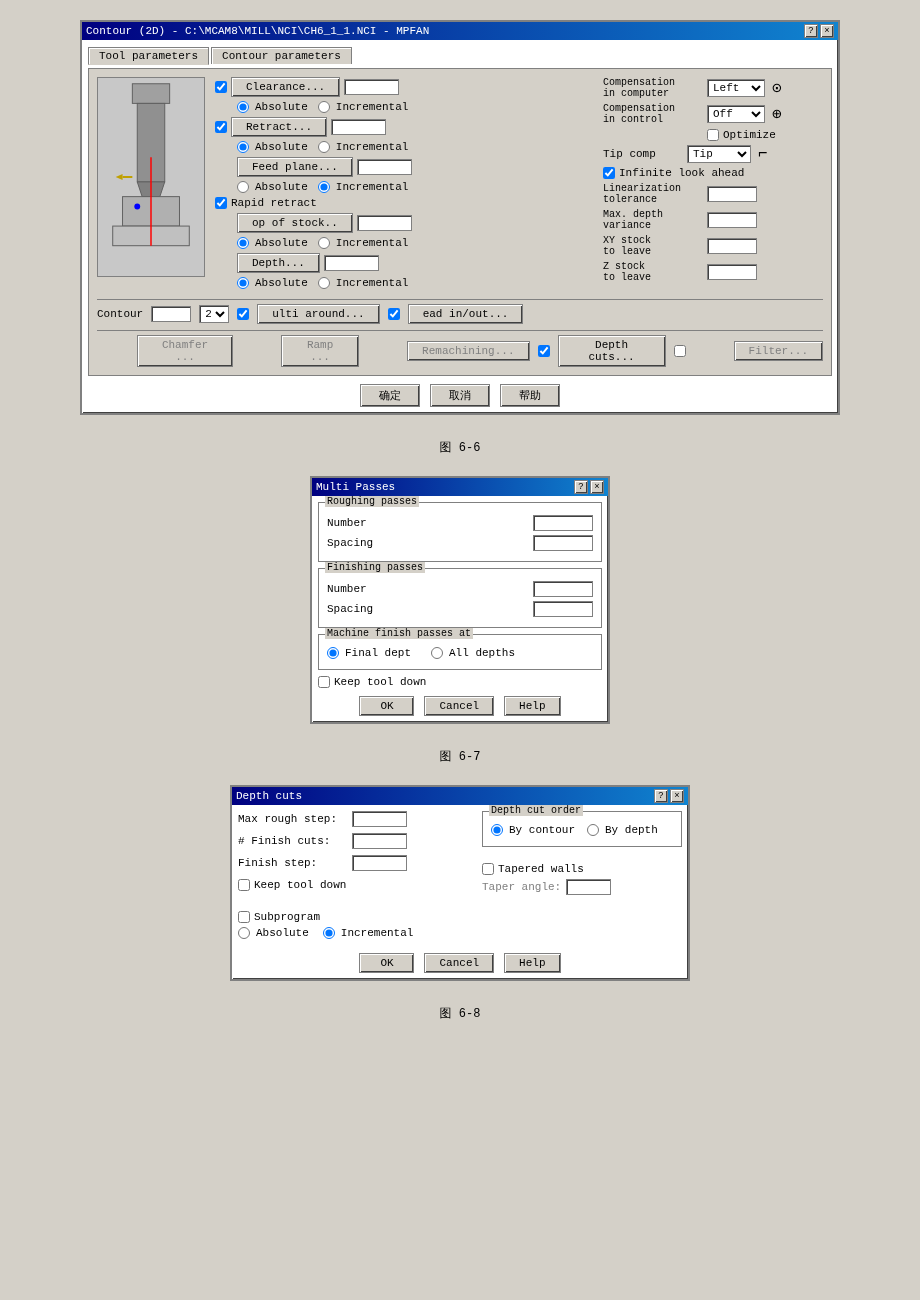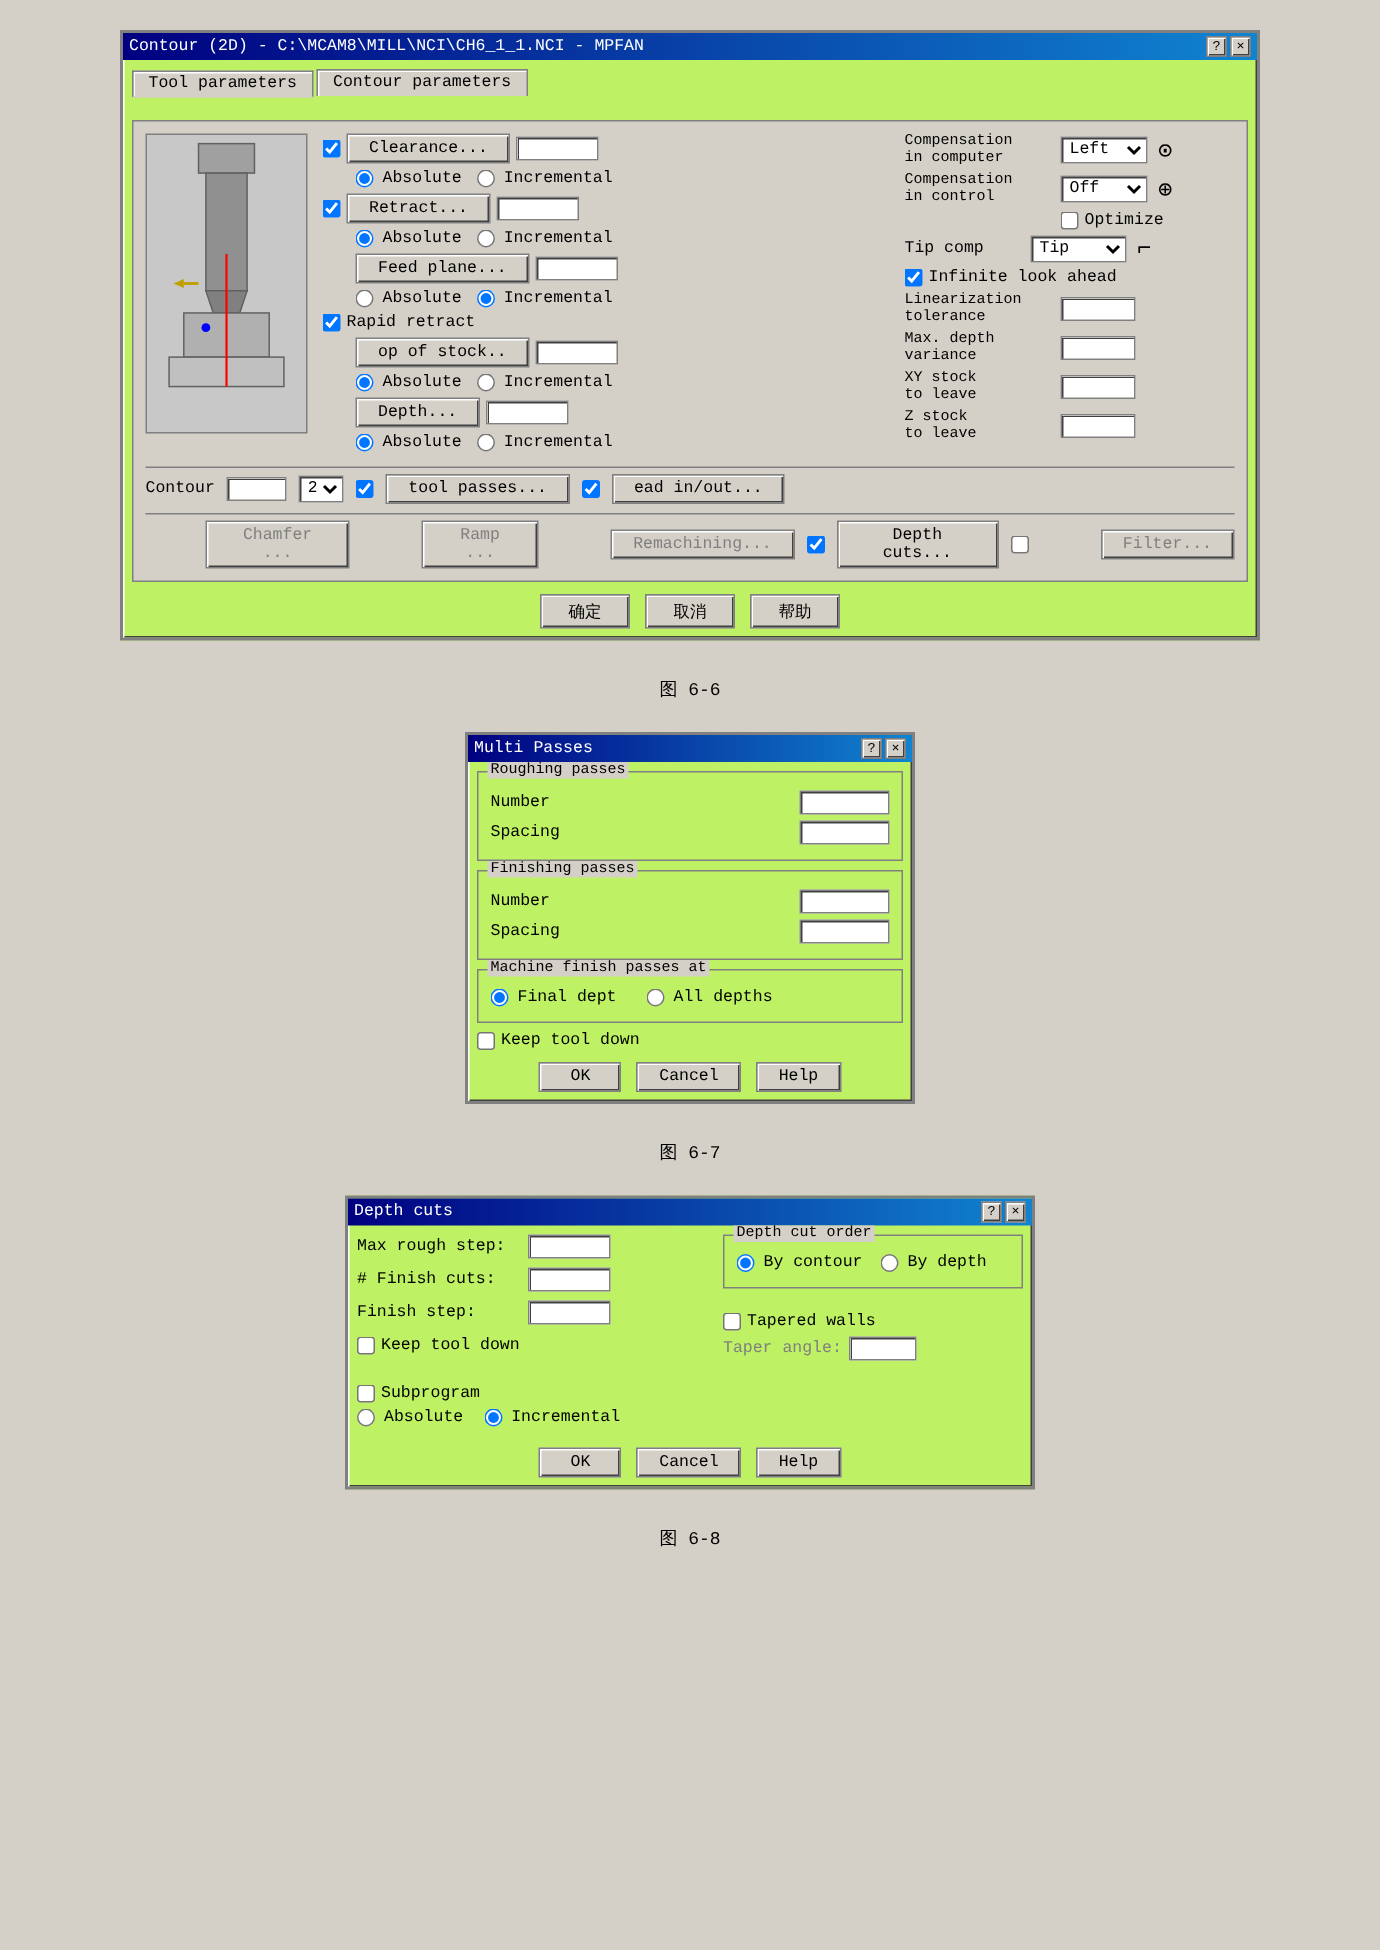--- a/index.html
+++ b/index.html
@@ -15,21 +15,21 @@
     .page-container {
       display: flex;
       flex-direction: column;
       align-items: center;
       gap: 20px;
     }
 
     
     .win-container {
       border: 2px solid #808080;
-      background: #bef264;
+      background: #ffffff;
       box-shadow: inset 1px 1px #fff, inset -1px -1px #404040;
     }
 
     .win-titlebar {
       background: linear-gradient(to right, #000080, #1084d0);
       color: #fff;
       padding: 2px 4px;
       display: flex;
       justify-content: space-between;
       align-items: center;
@@ -57,21 +57,22 @@
     }
 
     .win-content {
       padding: 6px;
     }
 
     
     .tab-bar {
       display: flex;
       gap: 2px;
-      margin-bottom: 16px;
+      margin-bottom: 4px;
+      align-items: flex-end;
     }
 
     .tab {
       padding: 2px 10px;
       border: 1px solid #808080;
       border-bottom: none;
       background: #d4d0c8;
       cursor: pointer;
       font-size: 11px;
       font-family: "Courier New", monospace;
@@ -447,21 +448,21 @@
           </div>
         </div>
 
         <div class="bottom-bar">
           <span>Contour</span>
           <input type="text" class="input-field" style="width: 40px;">
           <select class="win-select" style="width:30px">
             <option>2D</option>
           </select>
           <input type="checkbox" checked="" style="">
-          <button class="btn-win">tool passes...</button>
+          <button class="btn-win">ulti around...</button>
           <input type="checkbox" checked="" style="">
           <button class="btn-win">ead in/out...</button>
         </div>
         <div class="bottom-bar">
           <button class="btn-win" disabled="">Chamfer ...</button>
           <button class="btn-win" disabled="">Ramp ...</button>
           <button class="btn-win" disabled="">Remachining...</button>
           <input type="checkbox" checked="" style="">
           <button class="btn-win">Depth cuts...</button>
           <input type="checkbox" style="">

